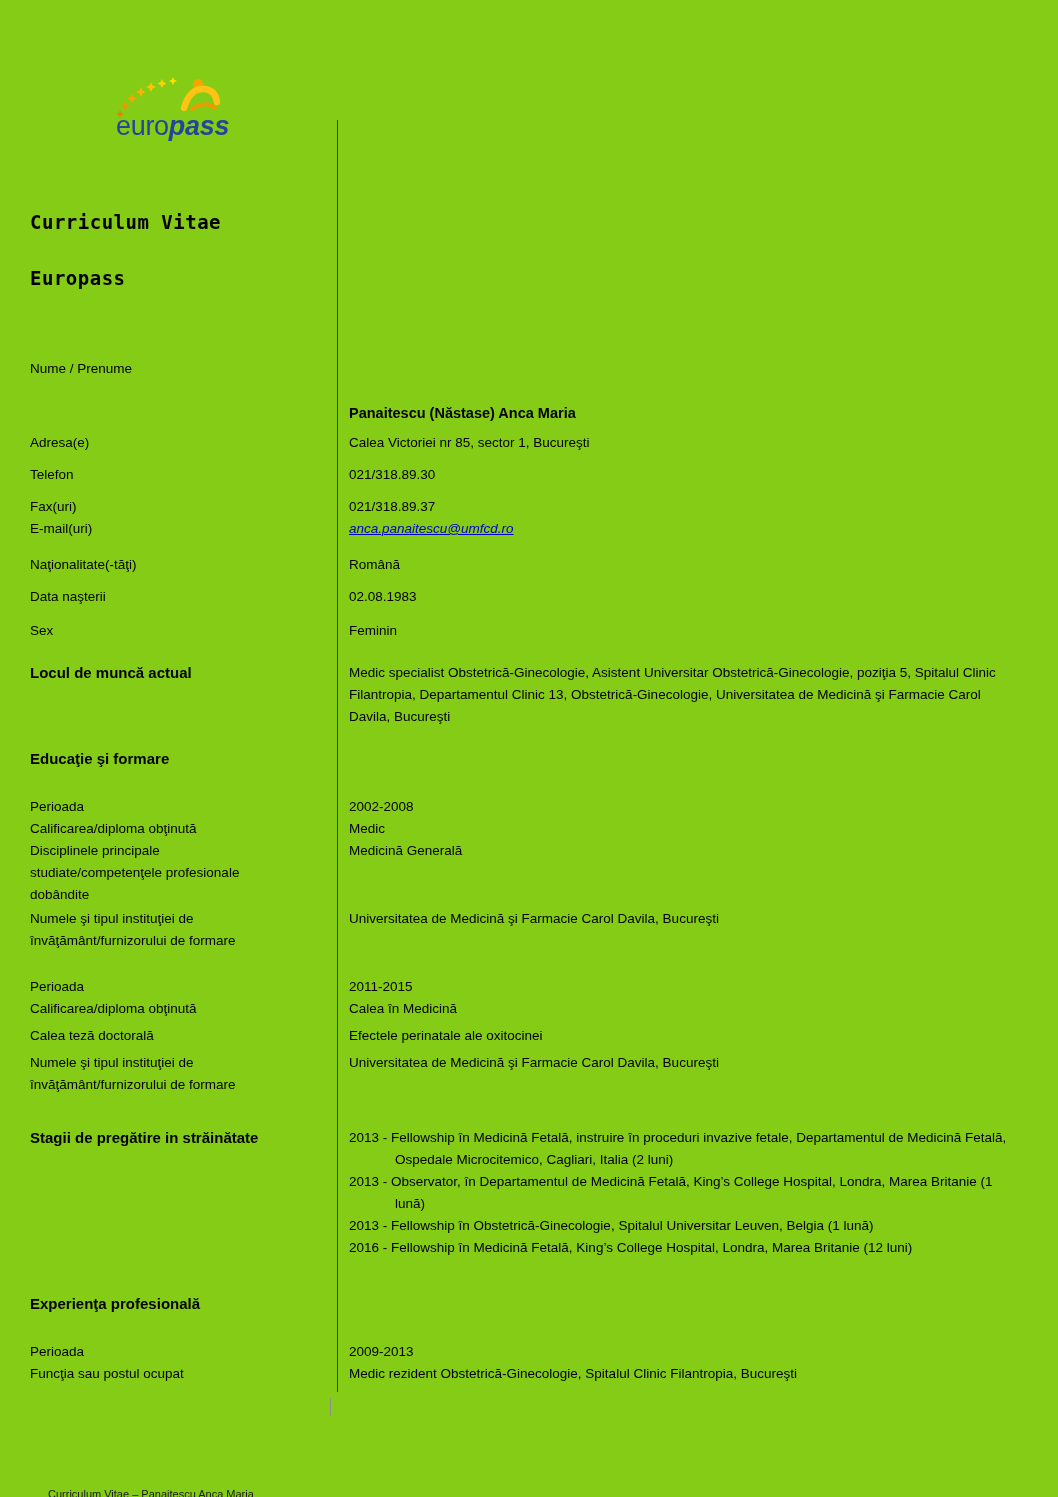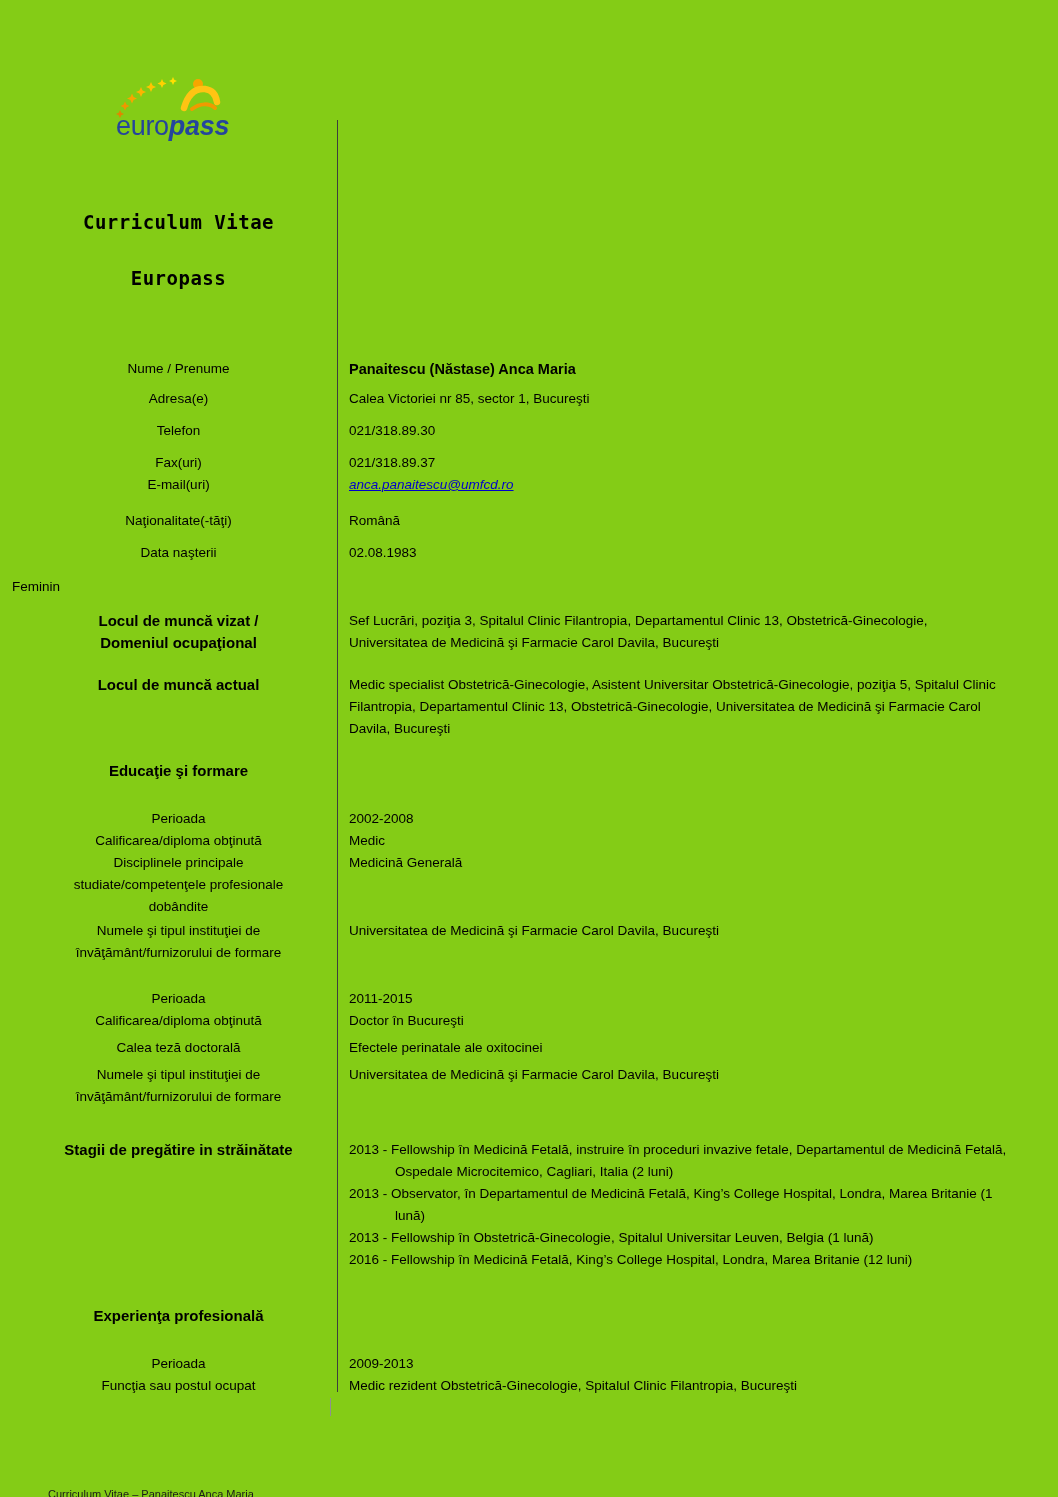--- a/index.html
+++ b/index.html
@@ -12,27 +12,27 @@
   .logo-text .pass{font-weight:700;font-style:italic;}
 
   
   .vline{position:absolute;left:337px;top:120px;width:1px;height:1272px;background:#3d3d3d;}
   .vline-tick{position:absolute;left:330px;top:1398px;width:1px;height:18px;background:#909090;}
 
   
   .content{position:absolute;left:0;top:0;width:1058px;box-sizing:border-box;padding-top:158px;}
   .row{display:flex;align-items:flex-start;}
   .cell{line-height:22px;box-sizing:border-box;}
-  .cell.label{width:337px;flex:none;padding:0 10px 0 30px;text-align:center;white-space:pre-line;}
+  .cell.label{width:337px;flex:none;padding:0 10px 0 30px;text-align:left;white-space:pre-line;}
   .cell.value{flex:1;padding:0 50px 0 12px;}
 
   .heading{font-weight:700;font-size:15px;}
   .label-bold{font-weight:700;font-size:15px;}
   .doc-title{font-family:"DejaVu Sans Mono","Liberation Mono",monospace;font-weight:700;font-size:19px;line-height:28px;letter-spacing:0.5px;}
-  .value-bold{font-weight:700;font-size:14.5px;}
+  .value-bold{font-weight:700;font-size:14.5px;margin-top:44px;}
   .value-link{color:#0000cc;text-decoration:underline;font-style:italic;}
   .intern-item{padding-left:46px;text-indent:-46px;}
 
   .footer{position:absolute;left:48px;top:1488px;font-size:11px;color:#1a1a1a;}
 
   .mt2{margin-top:2px}.mt3{margin-top:10px}.mt5{margin-top:5px}.mt6{margin-top:0}
   .mt8{margin-top:8px}.mt10{margin-top:10px}.mt12{margin-top:12px}.mt14{margin-top:14px}
   .mt16{margin-top:16px}.mt20{margin-top:20px}.mt24{margin-top:24px}.mt25{margin-top:25px}
   .mt31{margin-top:31px}.mt34{margin-top:34px}
 </style>
@@ -106,28 +106,24 @@
       <div class="cell label">Naţionalitate(-tăţi)</div>
       <div class="cell value">Română</div>
     </div>
 
     <div class="row mt10">
       <div class="cell label">Data naşterii</div>
       <div class="cell value">02.08.1983</div>
     </div>
 
     <div class="row mt12">
+      <div class="cell label">Sex</div>
       <div class="cell value">Feminin</div>
     </div>
 
-    <div class="row mt12">
-      <div class="cell label label-bold">Locul de muncă vizat /
-Domeniul ocupaţional</div>
-      <div class="cell value">Sef Lucrări, poziţia 3, Spitalul Clinic Filantropia, Departamentul Clinic 13, Obstetrică-Ginecologie, Universitatea de Medicină şi Farmacie Carol Davila, Bucureşti</div>
-    </div>
 
     <div class="row mt20">
       <div class="cell label label-bold">Locul de muncă actual</div>
       <div class="cell value">Medic specialist Obstetrică-Ginecologie, Asistent Universitar Obstetrică-Ginecologie, poziţia 5, Spitalul Clinic Filantropia, Departamentul Clinic 13, Obstetrică-Ginecologie, Universitatea de Medicină şi Farmacie Carol Davila, Bucureşti</div>
     </div>
 
     <div class="row mt20">
       <div class="cell label"><span class="heading">Educaţie şi formare</span></div>
       <div class="cell value"></div>
     </div>
@@ -155,21 +151,21 @@
       <div class="cell value">Universitatea de Medicină şi Farmacie Carol Davila, Bucureşti</div>
     </div>
 
     <div class="row mt24">
       <div class="cell label">Perioada</div>
       <div class="cell value">2011-2015</div>
     </div>
 
     <div class="row mt6">
       <div class="cell label">Calificarea/diploma obţinută</div>
-      <div class="cell value">Doctor în Bucureşti</div>
+      <div class="cell value">Calea în Medicină</div>
     </div>
 
     <div class="row mt5">
       <div class="cell label">Calea teză doctorală</div>
       <div class="cell value">Efectele perinatale ale oxitocinei</div>
     </div>
 
     <div class="row mt5">
       <div class="cell label">Numele şi tipul instituţiei de
 învăţământ/furnizorului de formare</div>

